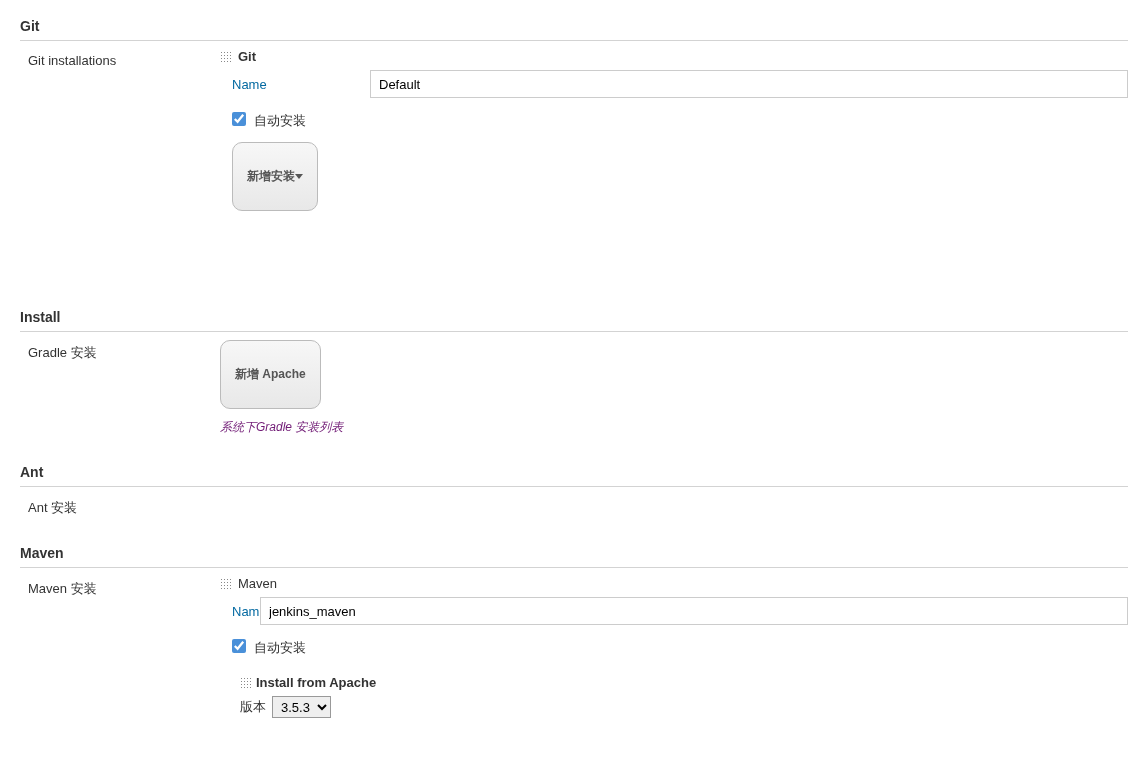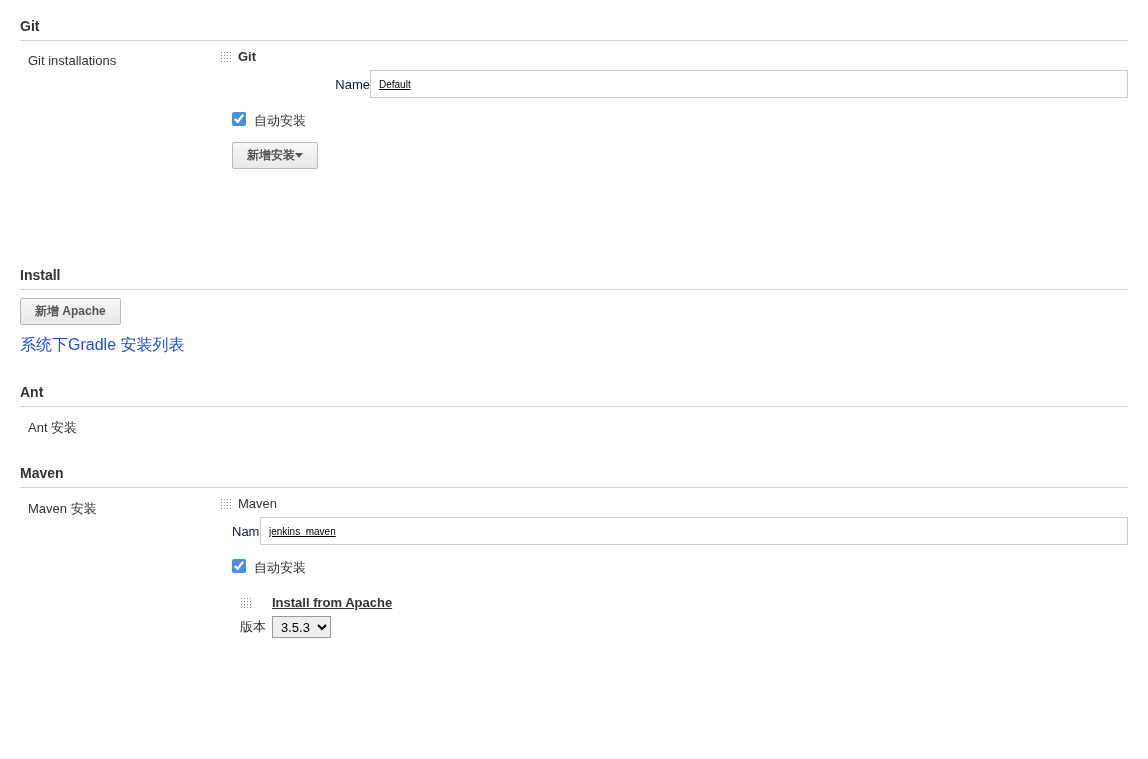--- a/index.html
+++ b/index.html
@@ -5,31 +5,31 @@
     * { box-sizing: border-box; margin: 0; padding: 0; }
     body { font-family: Arial, sans-serif; font-size: 13px; color: #333; background: #fff; padding: 10px 20px; width: 1148px; position: relative; }
     .section-header { font-weight: bold; font-size: 14px; padding: 8px 0 6px 0; border-bottom: 1px solid #d3d3d3; margin-bottom: 8px; }
     .section-body { display: flex; margin-bottom: 20px; }
     .left-label { width: 200px; padding-top: 4px; padding-left: 8px; color: #333; font-size: 13px; flex-shrink: 0; }
     .right-content { flex: 1; }
     .tool-title { display: flex; align-items: center; gap: 6px; margin-bottom: 6px; font-weight: bold; }
     .tool-title.plain { font-weight: normal; }
     .drag-icon { width: 12px; height: 12px; background-image: radial-gradient(circle, #888 1px, transparent 1px); background-size: 3px 3px; background-position: 0 0; display: inline-block; }
     .form-row { display: flex; align-items: center; margin-bottom: 10px; }
-    .form-label { width: 150px; padding-left: 12px; color: #0f172a; text-align: right; }
+    .form-label { width: 150px; padding-left: 12px; color: #0369a1; }
     .form-label.narrow { width: 40px; padding-left: 12px; }
-    .text-input { flex: 1; padding: 5px 8px; border: 1px solid #ccc; font-size: 10px; height: 28px; text-decoration: underline; }
+    .text-input { flex: 1; padding: 5px 8px; border: 1px solid #ccc; font-size: 13px; height: 28px; }
     .checkbox-row { display: flex; align-items: flex-start; gap: 8px; margin: 14px 0 12px 12px; }
     .checkbox-row input[type=checkbox] { width: 14px; height: 14px; accent-color: #4a90d9; }
-    .btn { display: inline-flex; align-items: center; padding: 4px 14px; background: linear-gradient(#f7f7f7, #e8e8e8); border: 1px solid #bbb; border-radius: 2px; font-size: 12px; font-weight: bold; color: #555; cursor: pointer; }
+    .btn { display: inline-flex; align-items: center; padding: 25px 14px; background: linear-gradient(#f7f7f7, #e8e8e8); border: 1px solid #bbb; border-radius: 10px; font-size: 12px; font-weight: bold; color: #555; cursor: pointer; }
     .caret-down { width: 0; height: 0; border-left: 4px solid transparent; border-right: 4px solid transparent; border-top: 5px solid #555; display: inline-block; }
     .btn-indent { margin-left: 12px; margin-bottom: 10px; }
-    .hint-text { color: #1d4ed8; font-size: 16px; margin-top: 10px; margin-left: 0; }
+    .hint-text { color: #701a75; font-size: 12px; margin-top: 10px; margin-left: 0; font-style: italic; }
     .spacer-lg { height: 60px; }
-    .sub-tool-title { display: flex; align-items: center; gap: 20px; font-weight: bold; margin: 18px 0 6px 20px; text-decoration: underline; }
+    .sub-tool-title { display: flex; align-items: center; gap: 4px; font-weight: bold; margin: 18px 0 6px 20px; }
     .version-row { display: flex; align-items: center; gap: 6px; margin: 6px 0 6px 20px; }
     select { padding: 2px 4px; border: 1px solid #999; font-size: 13px; height: 22px; }
   </style>
 </head>
 <body>
 
 <div class="section-header">Git</div>
 <div class="section-body">
   <div class="left-label">Git installations</div>
   <div class="right-content">
@@ -50,20 +50,21 @@
         <span>新增安装</span>
         <span class="caret-down"></span>
       </button>
     </div>
     <div class="spacer-lg"></div>
   </div>
 </div>
 
 <div class="section-header">Install</div>
 <div class="section-body">
+  <div class="left-label">Gradle 安装</div>
   <div class="right-content">
     <button class="btn">
       <span>新增 Apache</span>
     </button>
     <div class="hint-text">系统下Gradle 安装列表</div>
   </div>
 </div>
 
 <div class="section-header">Ant</div>
 <div class="section-body">

